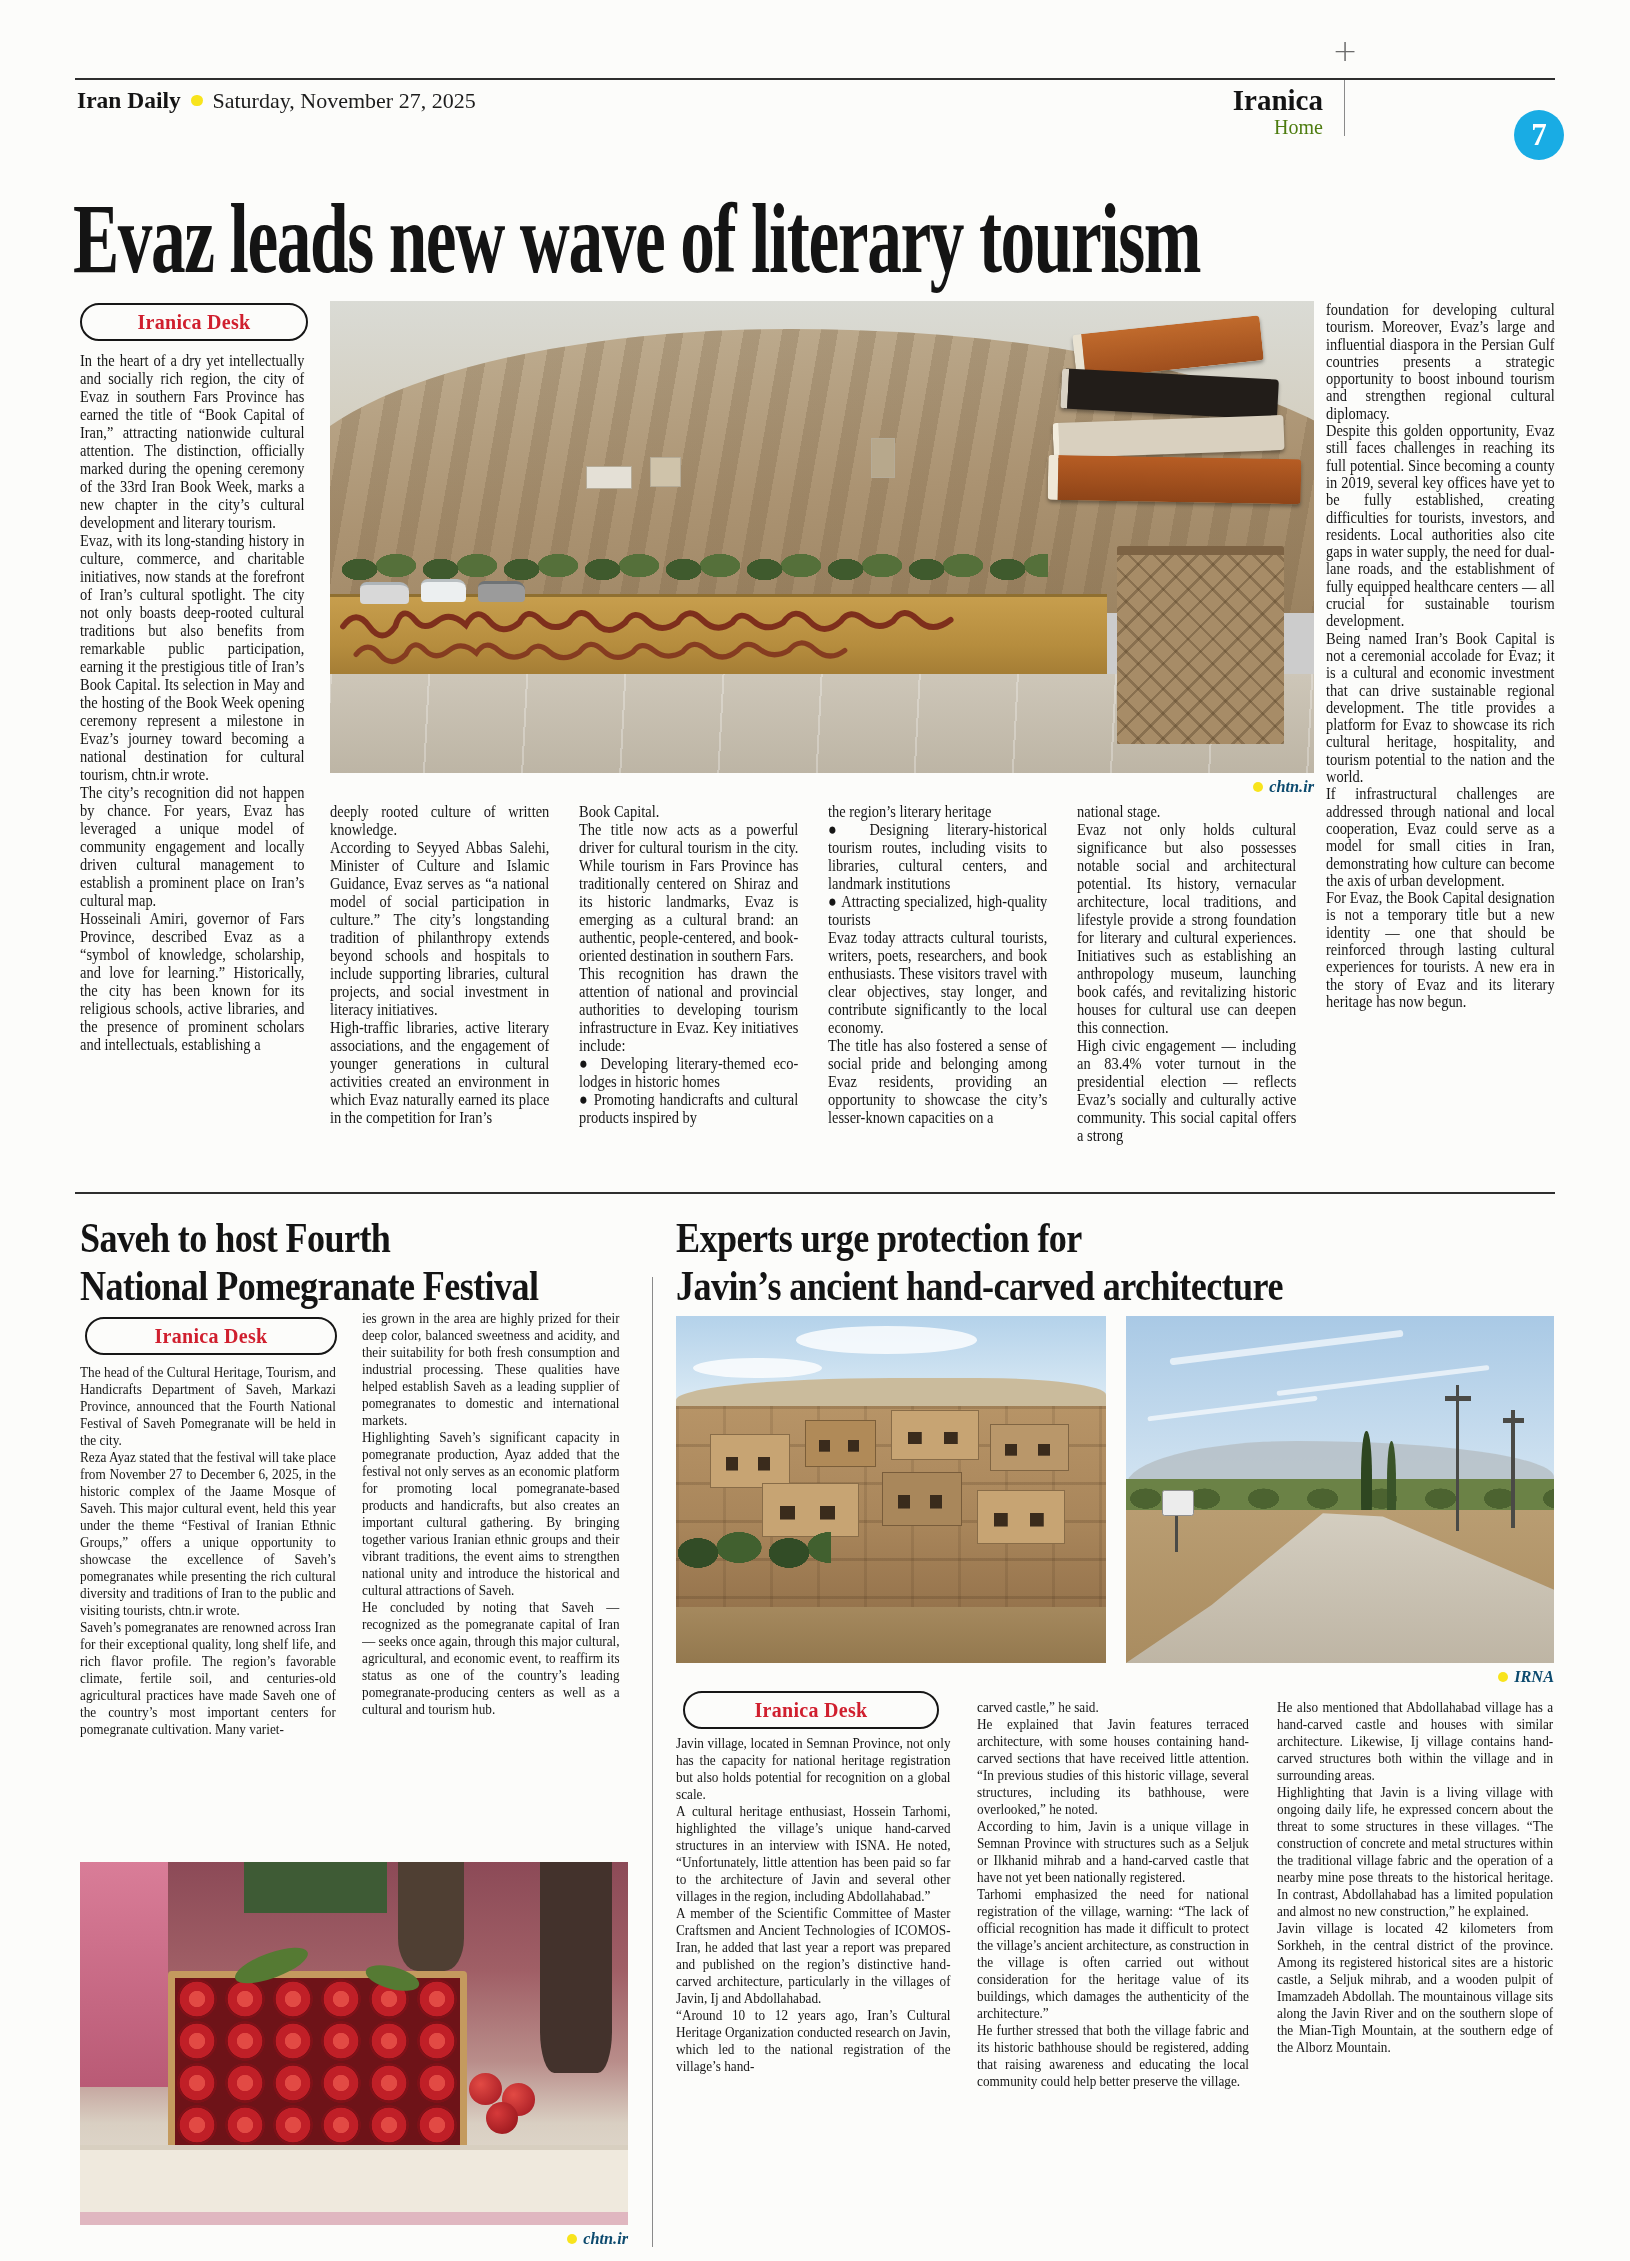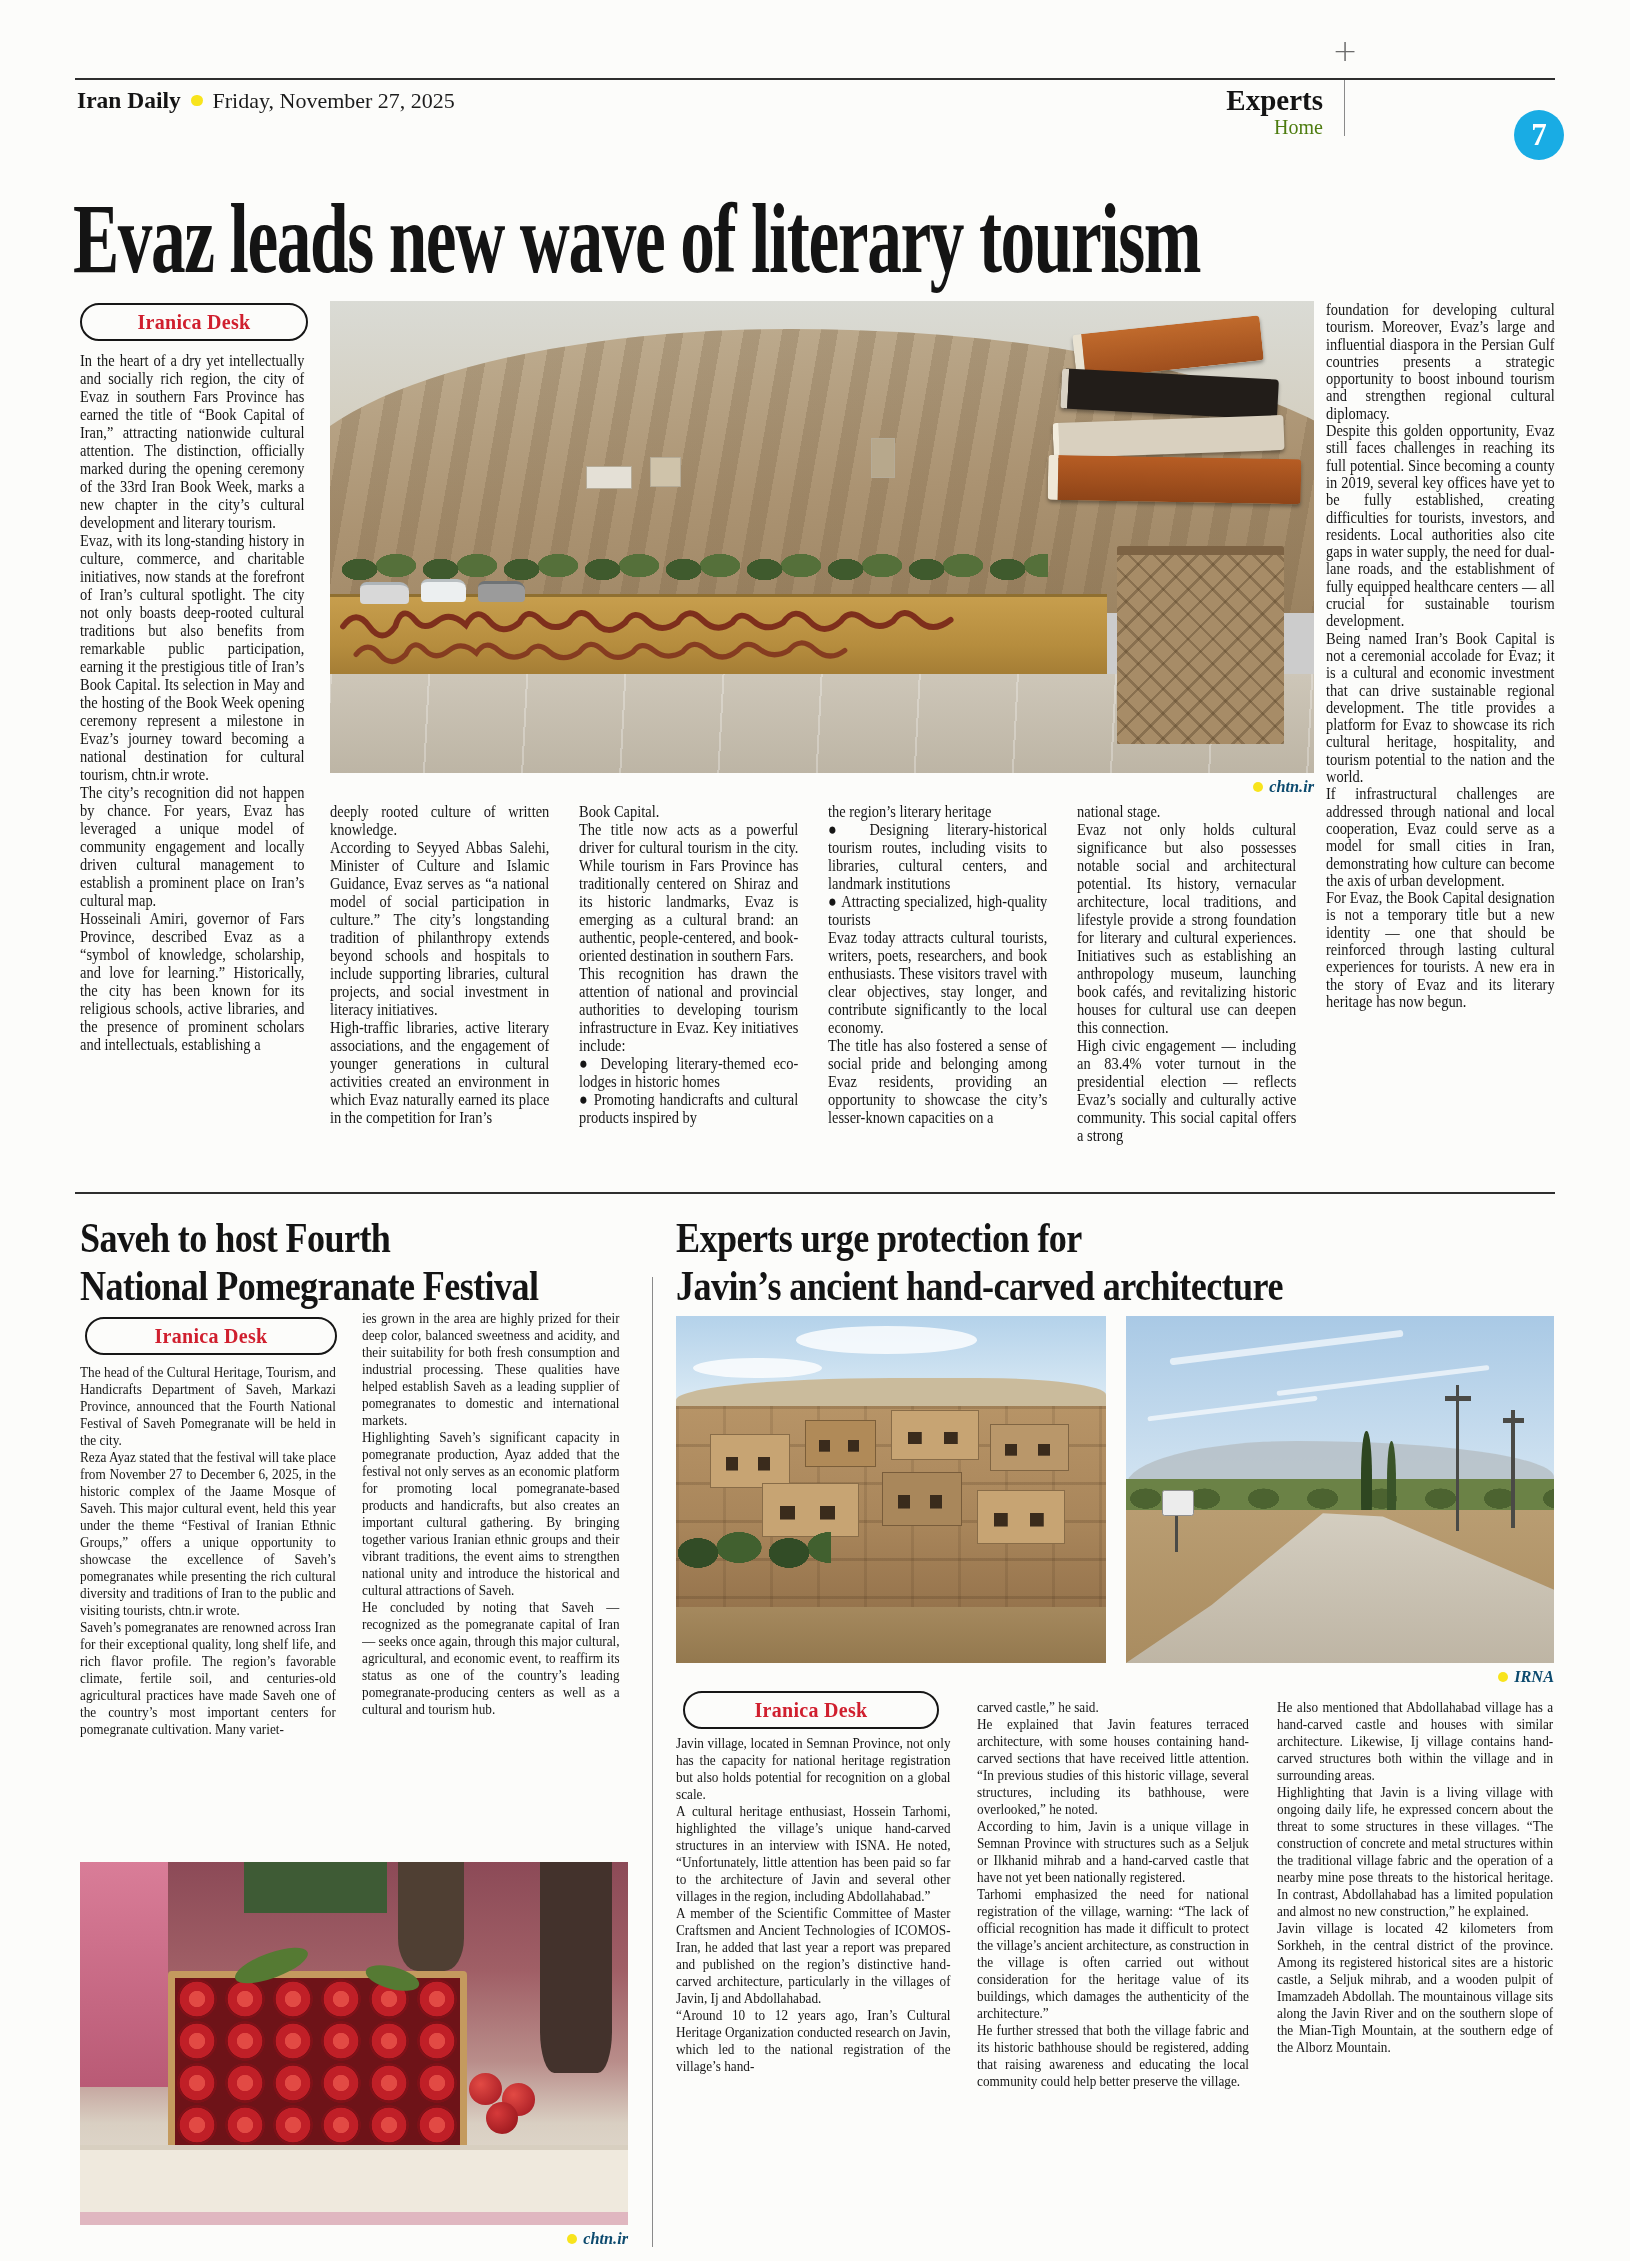--- a/index.html
+++ b/index.html
@@ -113,25 +113,25 @@
 
 <div class="page">
 
   <div class="abs crosshair">+</div>
   <div class="abs rule-h" style="left:75px;top:78px;width:1480px;"></div>
   <div class="abs rule-v" style="left:1344px;top:80px;height:56px;"></div>
 
   <div class="abs mast-left">
     <span class="paper-name">Iran Daily</span>
     <span class="ydot"></span>
-    <span class="issue-date">Friday, November 27, 2025</span>
+    <span class="issue-date">Saturday, November 27, 2025</span>
   </div>
 
   <div class="abs mast-right">
-    <div class="section-name">Experts</div>
+    <div class="section-name">Iranica</div>
     <div class="section-sub">Home</div>
   </div>
 
   <div class="abs pagenum">7</div>
 
   <div class="abs headline-xl">Evaz leads new wave of literary tourism</div>
 
   <div class="abs kicker" style="left:80px;top:303px;width:224px;height:34px;">
     <span>Iranica Desk</span>
   </div>

